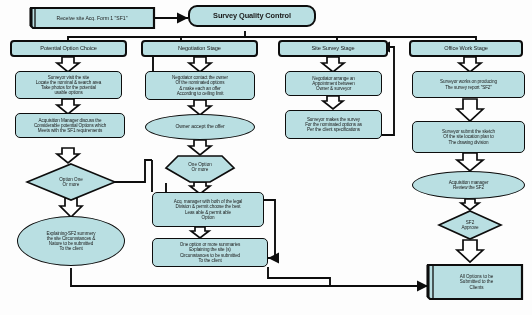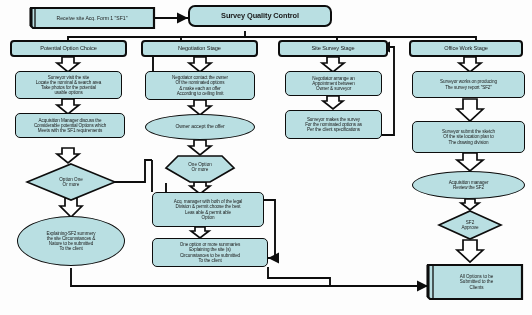--- a/index.html
+++ b/index.html
@@ -64,21 +64,21 @@
 
   <div class="doc-wrap" style="left:28px;top:6px;width:128px;height:24px;">
     <svg viewBox="0 0 128 24" width="128" height="24">
       <path d="M3,2 L126,2 L126,17 L126,22 L5,22 L3,20 Z" fill="#b9dfe2" stroke="#0d0d0d" stroke-width="2.2"></path>
       <path d="M3,2 L3,20" stroke="#0d0d0d" stroke-width="3"></path>
       <path d="M7,2 L7,22" stroke="#0d0d0d" stroke-width="1.3" fill="none"></path>
     </svg>
   </div>
   <div class="label-ovl fs55" style="left:28px;top:6px;width:128px;height:24px;">Receive site Acq. Form 1 "SF1"</div>
 
-  <div class="node rrect thick fs7" style="left:188px;top:5px;width:144px;height:22px;">
+  <div class="node rrect thick fs7" style="left:188px;top:5px;width:128px;height:22px;border-radius:9px;">
     <span>Survey Quality Control</span>
   </div>
 
   <div class="node stage fs6" style="left:10px;top:40px;width:117px;height:17px;">
     <span>Potential Option Choice</span>
   </div>
   <div class="node stage fs6" style="left:141px;top:40px;width:117px;height:17px;">
     <span>Negotiation Stage</span>
   </div>
   <div class="node stage fs6" style="left:278px;top:40px;width:110px;height:17px;">

